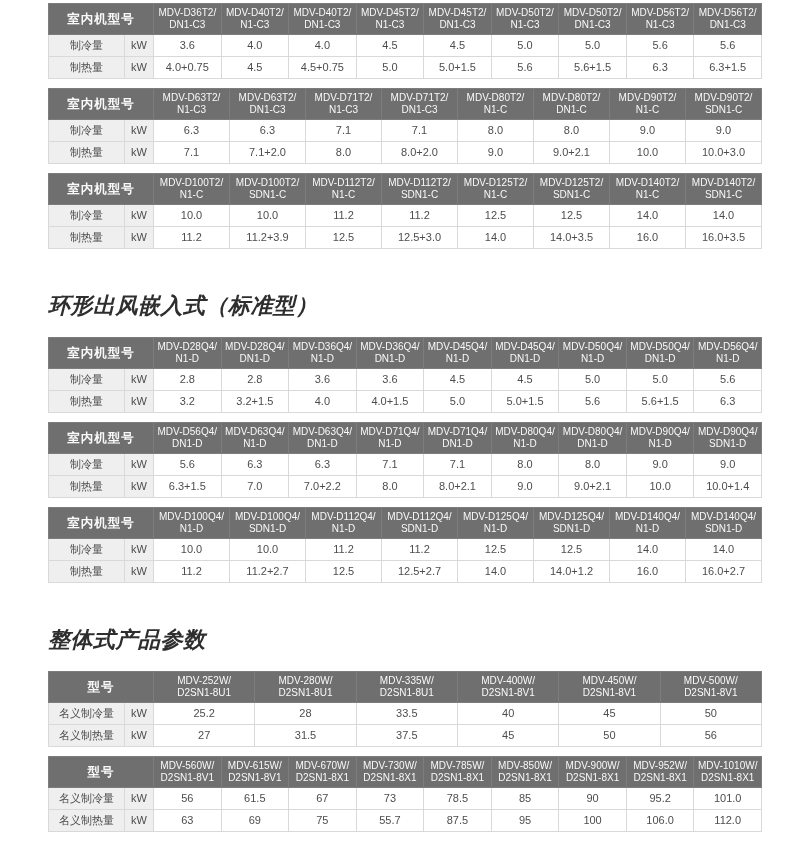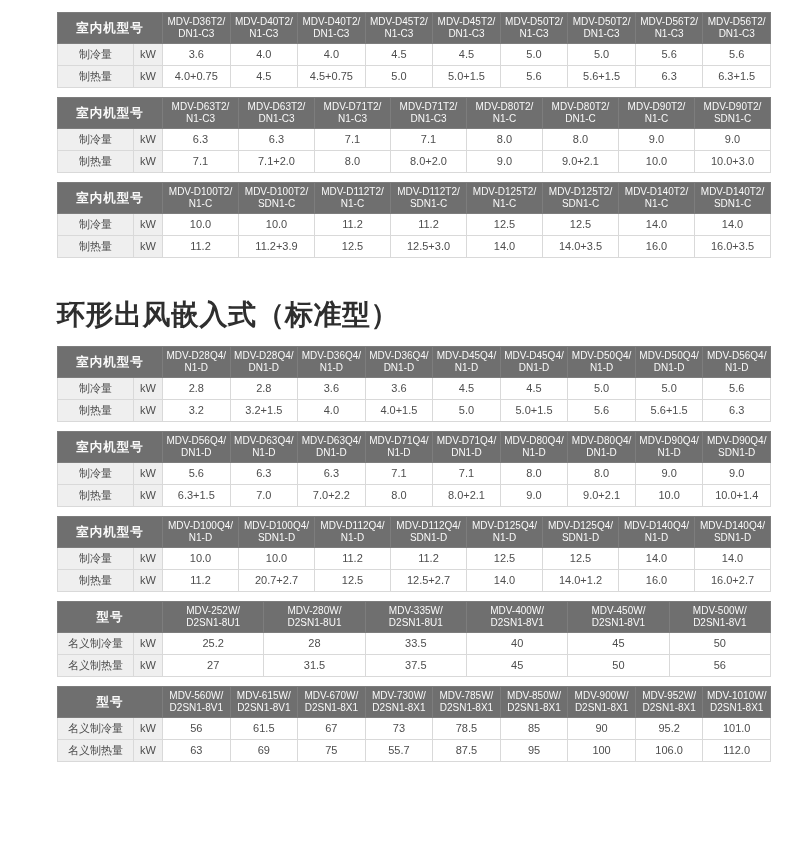--- a/index.html
+++ b/index.html
@@ -12,28 +12,29 @@
   .page {
     width: 790px;
     height: 866px;
     overflow: hidden;
     background: #ffffff;
   }
   .content {
     width: 790px;
     padding: 3px 28px 40px 48px;
   }
-  .section { margin: 9px; border-radius: 6px; }
+  .section { margin: 0; border-radius: 6px; }
   .section-heading {
     margin: 44px 0 18px 0;
-    font-size: 28px;
+    font-size: 22px;
     line-height: 26px;
     font-weight: bold;
     color: #2e2e2e;
     letter-spacing: 0.5px;
+    font-style: italic;
   }
   table.spec-table {
     width: 714px;
     border-collapse: collapse;
     table-layout: fixed;
     margin: 0 0 9px 0;
   }
   table.spec-table thead th {
     background: #6f6f6f;
     color: #fafafa;
@@ -394,34 +395,35 @@
                 <td>11.2</td>
                 <td>12.5</td>
                 <td>12.5</td>
                 <td>14.0</td>
                 <td>14.0</td>
               </tr>
               <tr>
                 <td class="row-label">制热量</td>
                 <td class="unit-cell">kW</td>
                 <td>11.2</td>
-                <td>20.7+2.7</td>
+                <td>11.2+2.7</td>
                 <td>12.5</td>
                 <td>12.5+2.7</td>
                 <td>14.0</td>
                 <td>14.0+1.2</td>
                 <td>16.0</td>
                 <td>16.0+2.7</td>
               </tr>
             </tbody>
           </table>
         </div>
     </div>
 
     <div class="section">
+      <h2 class="section-heading">整体式产品参数</h2>
       <div>
           <table class="spec-table">
             <colgroup>
               <col style="width: 76px;">
               <col style="width: 29px;">
               <col>
               <col>
               <col>
               <col>
               <col>

